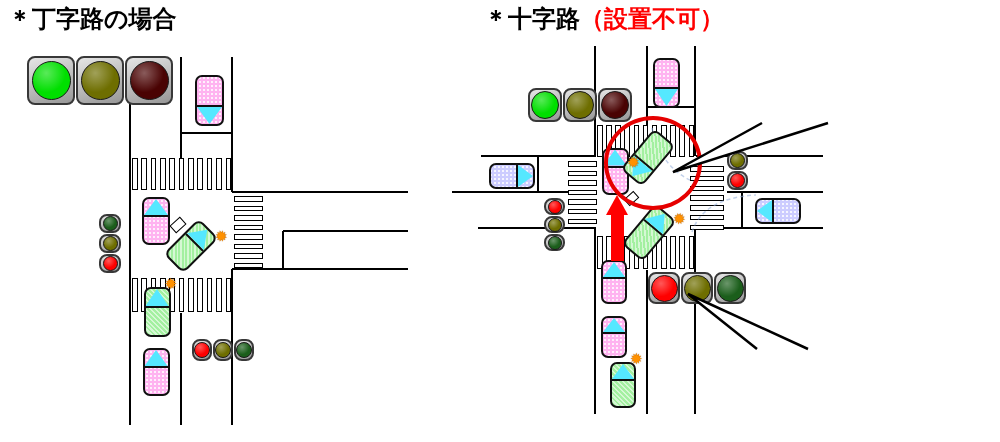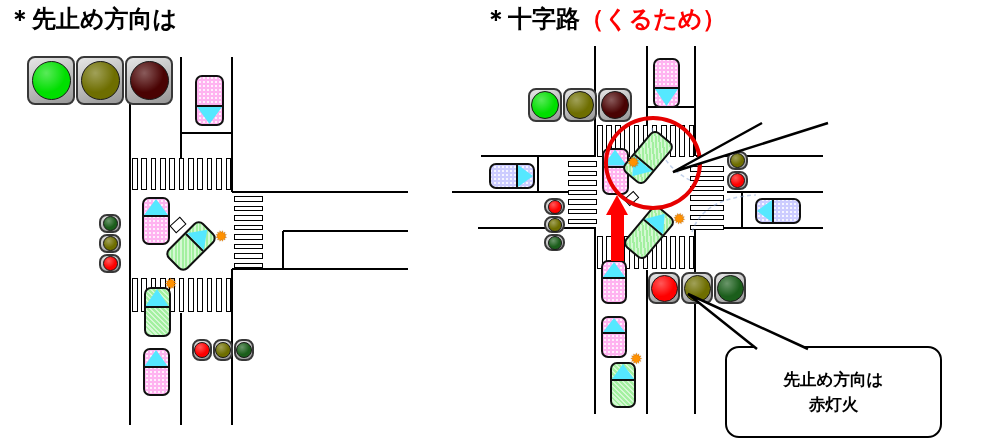--- a/index.html
+++ b/index.html
@@ -35,43 +35,39 @@
           display:flex;flex-direction:column;align-items:center;justify-content:center;
           font-size:16.5px;font-weight:600;line-height:1.5;text-align:center;white-space:nowrap;}
   .tails{position:absolute;left:0;top:0;z-index:61;pointer-events:none;}
 </style>
 </head>
 <body>
 
 <div id="cv" class="canvas">
 
   <div class="title" style="left:8px;top:3px">
-    <span>＊先止め方向は</span>
+    <span>＊丁字路の場合</span>
   </div>
   <div class="title" style="left:484px;top:3px">
-    <span>＊十字路</span><span class="red" style="color: rgb(255, 0, 0);">（くるため）</span>
+    <span>＊十字路</span><span class="red" style="color: rgb(255, 0, 0);">（設置不可）</span>
   </div>
 
   <svg class="guides" width="1000" height="442">
     <path d="M652,128 Q662,172 700,184" stroke="#8FABD8" stroke-width="1.5" fill="none" stroke-dasharray="4 3" opacity="0.55"></path>
     <path d="M692,232 Q703,198 756,195" stroke="#8FABD8" stroke-width="1.5" fill="none" stroke-dasharray="4 3" opacity="0.55"></path>
   </svg>
 
   <div class="circle" style="left: 604px; top: 116px; width: 90px; height: 86px; border-color: rgb(230, 0, 0);"></div>
 
   <div class="arrow" style="left:606px;top:195px">
     <div class="head" style="border-bottom-color: rgb(255, 0, 0);"></div>
     <div class="shaft" style="background-color: rgb(255, 0, 0);"></div>
   </div>
 
 
-  <div class="bubble" style="left:725px;top:346px;width:213px;height:88px;border-radius:14px">
-    <div>先止め方向は</div>
-    <div>赤灯火</div>
-  </div>
 
   <svg class="tails" width="1000" height="442">
     <path d="M762,123 L673,172 L828,123" fill="#ffffff" stroke="#000000" stroke-width="2.5"></path>
     <path d="M757,349 L688,294 L808,349" fill="#ffffff" stroke="#000000" stroke-width="2.5"></path>
   </svg>
 
 <div class="rline" style="left: 129px; top: 104px; width: 2px; height: 321px;"></div>
     <div class="rline" style="left: 180px; top: 57px; width: 2px; height: 101px;"></div>
     <div class="rline" style="left: 180px; top: 313px; width: 2px; height: 112px;"></div>
     <div class="rline" style="left: 231px; top: 57px; width: 2px; height: 135px;"></div>

